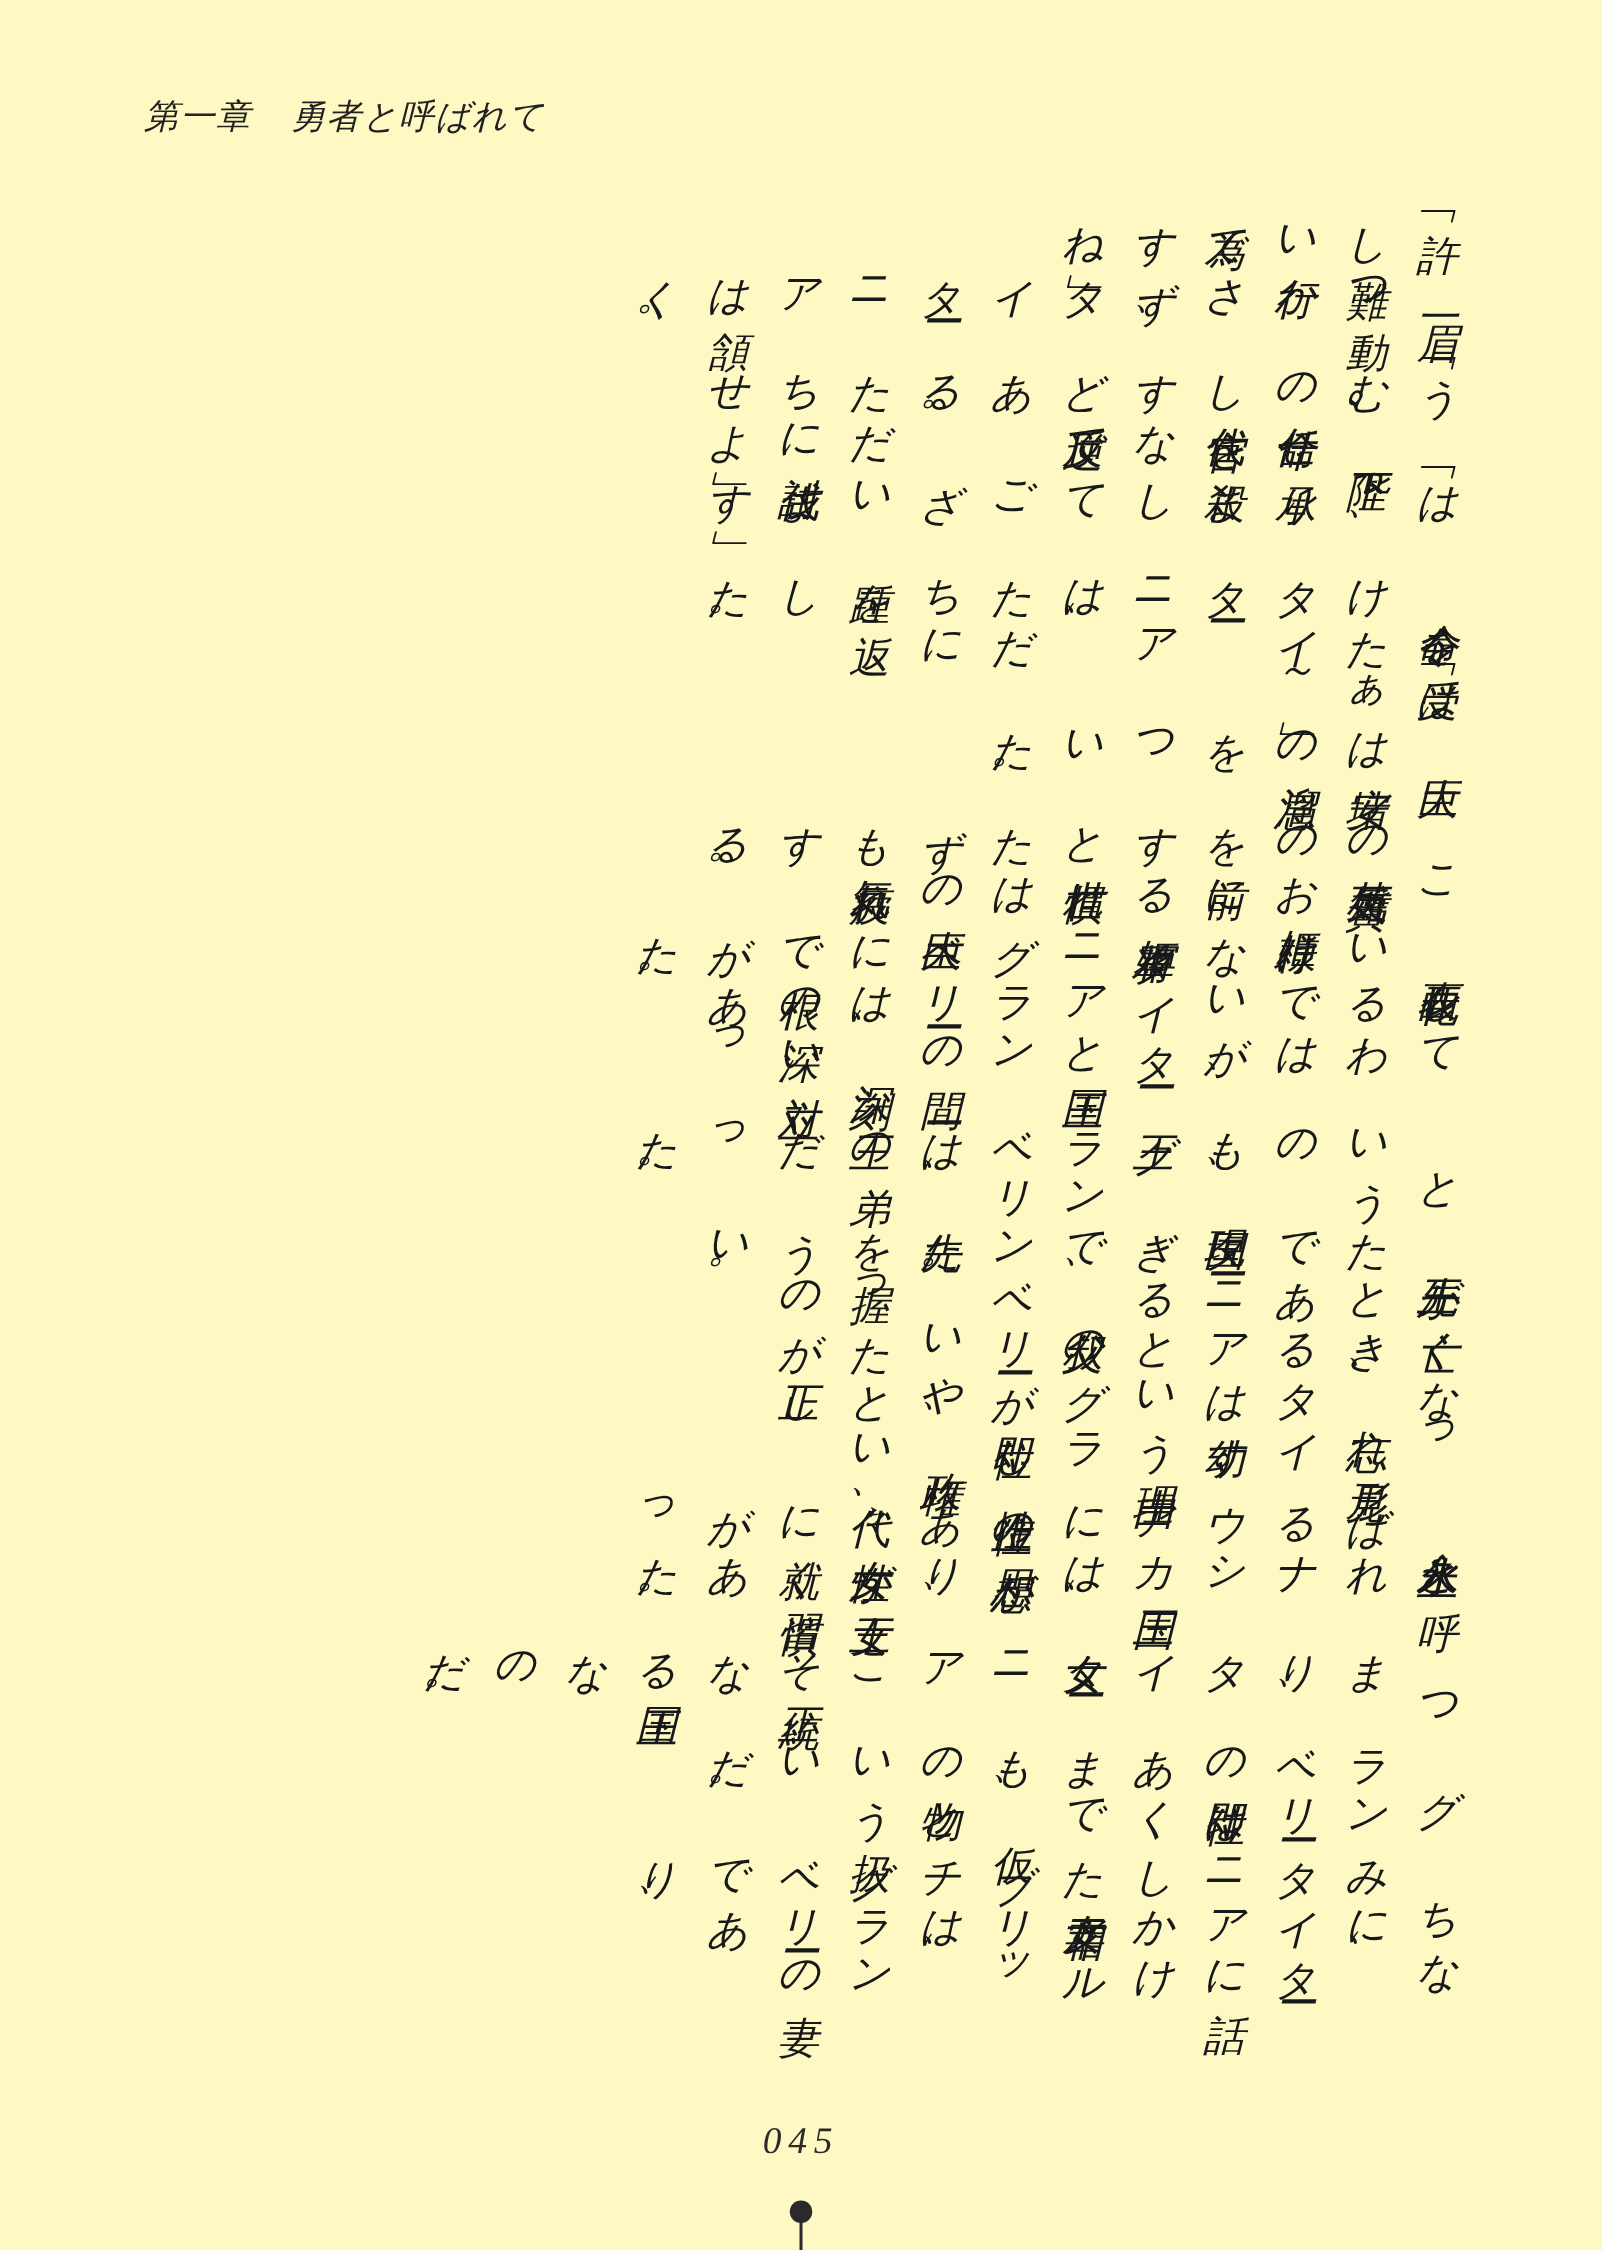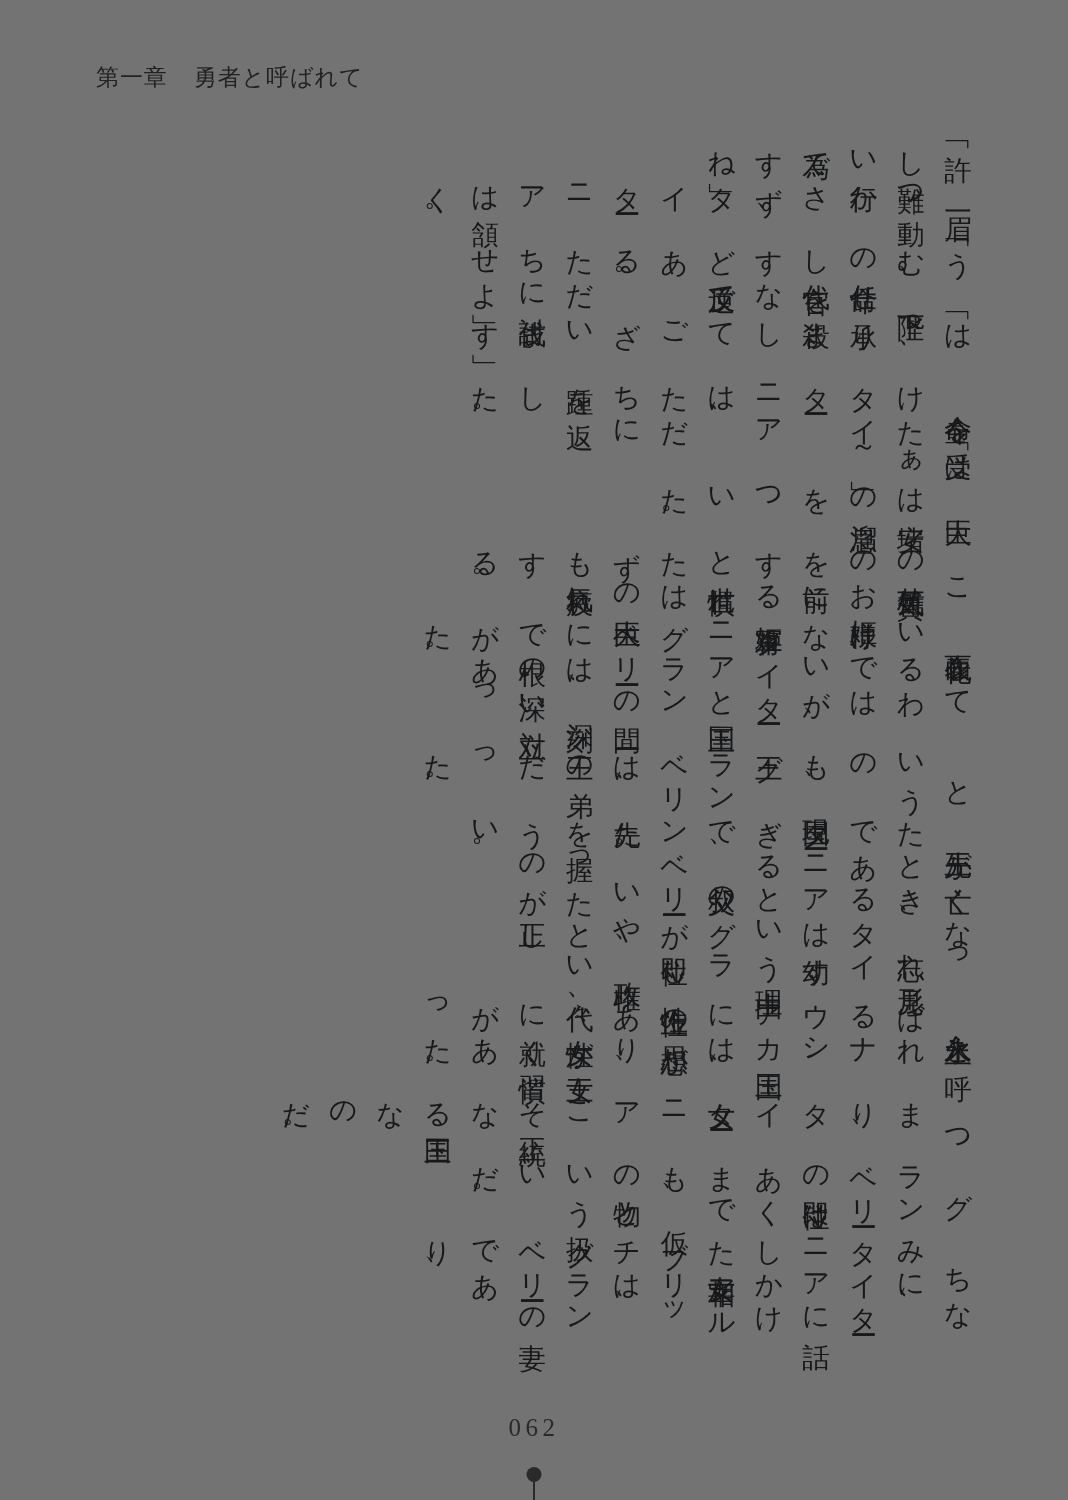--- a/index.html
+++ b/index.html
@@ -4,24 +4,25 @@
 <style>
   html, body {
     margin: 0;
     padding: 0;
     background: #ffffff;
   }
   .page {
     position: relative;
     width: 1068px;
     height: 1500px;
-    background: #737373;
+    background: #fef9c3;
     overflow: hidden;
     font-family: "Liberation Serif", "DejaVu Serif", serif;
     color: #1a1a1a;
+    font-style: italic;
   }
 
   
   .running-header {
     position: absolute;
     top: 62px;
     left: 96px;
     font-size: 23px;
     letter-spacing: 0.04em;
     color: #222222;
@@ -109,17 +110,17 @@
     <p class="indent">この英雄気質のお姫様を前にすると世慣れたはずの大臣も気疲れする。</p>
     <p class="indent">表面化しているわけではないが、姫将軍タイターニアと国王グランベリーの間には、深刻で根の深い対立があった。</p>
     <p class="indent">というのも、現国王グランベリーは、先王の弟だった。</p>
     <p class="indent">先王が亡くなったとき、忘れ形見であるタイターニアは幼すぎるという理由で、叔父のグランベリーが即位した。いや、政権を握ったというのが正しい。</p>
     <p class="indent">永久氷土と呼ばれるナウシアカ王国には、女性上位の思想があり、代々、女性が女王に就く習慣があった。</p>
     <p class="indent">つまり、タイターニアこそ正統なる国王なのだ。</p>
     <p class="indent">グランベリーの即位はあくまでも、仮の物という扱いだ。</p>
     <p class="indent">ちなみに、タイターニアに話しかけた女宰相アルブリッチは、グランベリーの妻であり、</p>
   </div>
 
-  <div class="folio">062</div>
+  <div class="folio">045</div>
   <div class="folio-stem"></div>
   <div class="folio-mark"></div>
 
 </div>
 
 </body></html>

